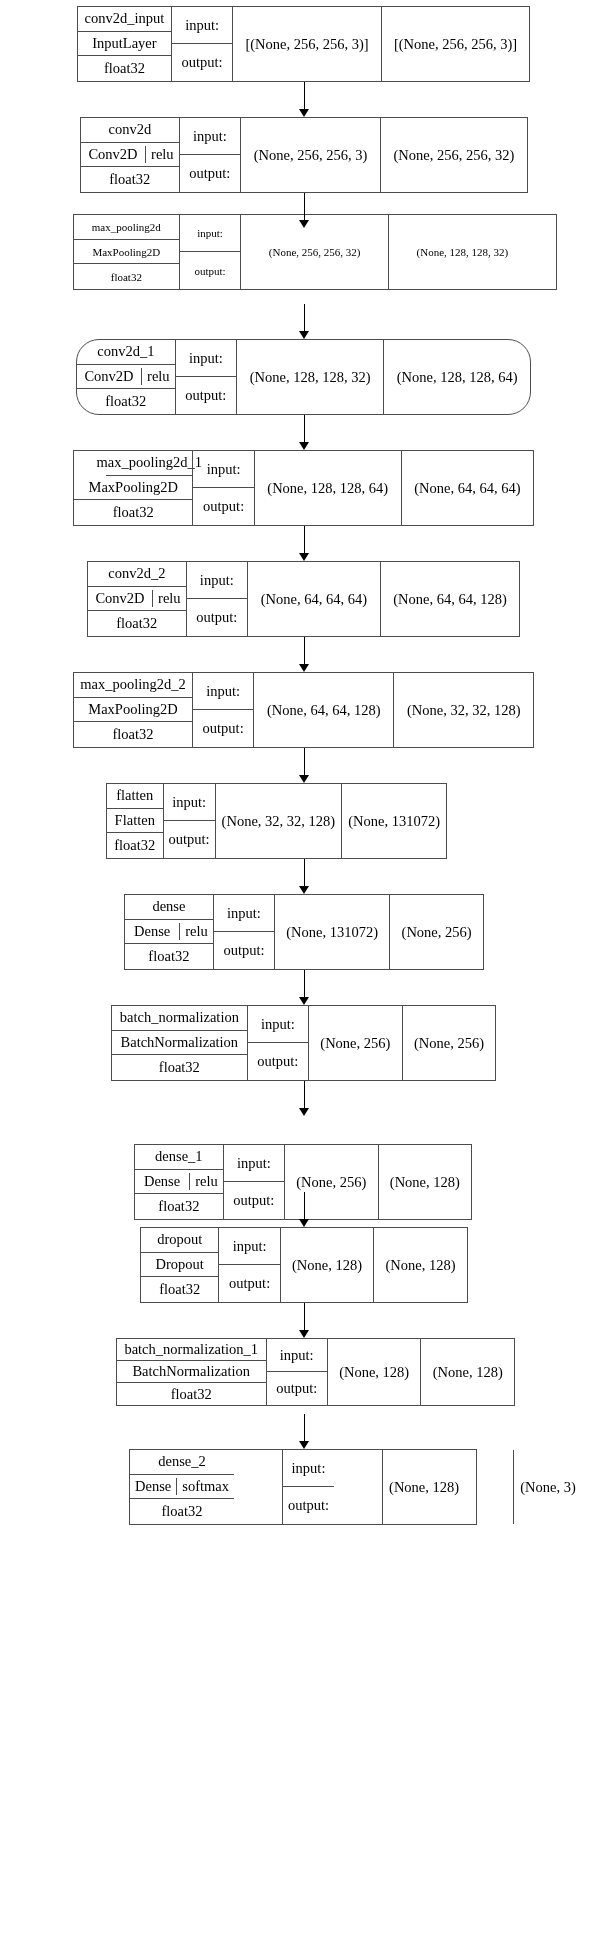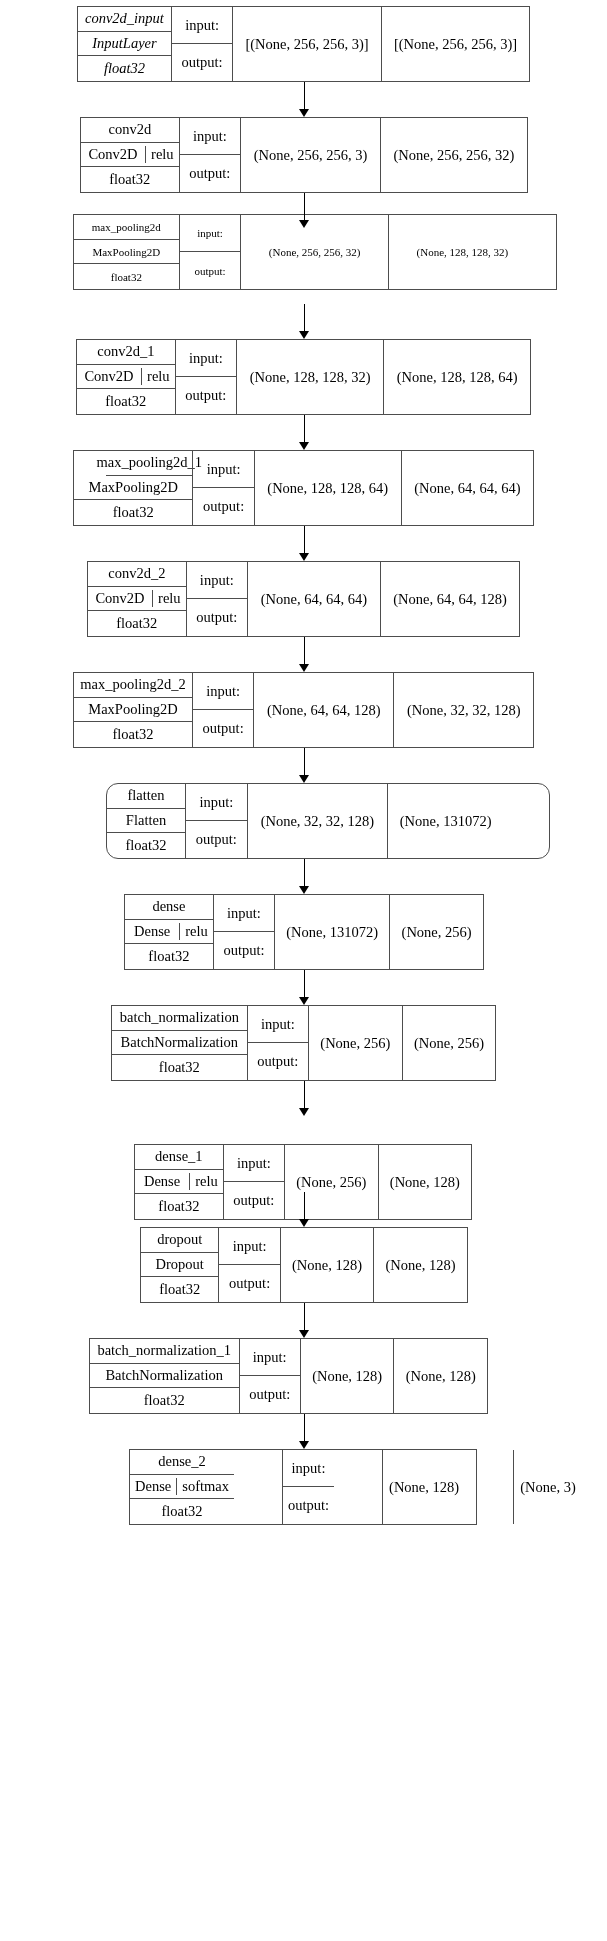--- a/index.html
+++ b/index.html
@@ -83,21 +83,21 @@
     border-right:5.2px solid transparent;
     border-top:8.5px solid #000000;
     left:-4.3px;
   }
 </style>
 </head>
 <body>
 
 <div id="graph">
     <div class="node" style="left: 77px; top: 6px; width: 453.37px; height: 76px; font-size: 14.5px;">
-      <div class="col-ident" style="width: 93.3275px; font-style: italic;">
+      <div class="col-ident" style="width: 93.3275px;">
         <div class="ident-row" style="height: 25.3333px;">conv2d_input</div>
         <div class="ident-row" style="height: 25.3333px;">InputLayer</div>
         <div class="ident-row" style="height: 25.3333px;">float32</div>
       </div>
       <div class="col-io" style="width: 61.6875px;">
         <div class="io-row first">input:</div>
         <div class="io-row">output:</div>
       </div>
       <div class="col-shape" style="width: 149.177px;">[(None, 256, 256, 3)]</div>
       <div class="col-shape" style="width: 149.177px;">[(None, 256, 256, 3)]</div>
@@ -124,21 +124,21 @@
         <div class="ident-row" style="height: 25.3333px;">MaxPooling2D</div>
         <div class="ident-row" style="height: 25.3333px;">float32</div>
       </div>
       <div class="col-io" style="width: 61.6875px;">
         <div class="io-row first">input:</div>
         <div class="io-row">output:</div>
       </div>
       <div class="col-shape" style="width: 147.727px;">(None, 256, 256, 32)</div>
       <div class="col-shape" style="width: 147.727px;">(None, 128, 128, 32)</div>
     </div>
-    <div class="node" style="left: 76px; top: 339px; width: 455.22px; height: 76px; font-size: 14.5px;">
+    <div class="node" style="left: 76px; top: 339px; width: 455.22px; height: 76px; font-size: 14.5px; border-radius: 23px;">
       <div class="col-ident" style="width: 98.0775px;">
         <div class="ident-row" style="height: 25.3333px;">conv2d_1</div>
         <div class="ident-row split" style="height: 25.3333px;">
           <div class="ident-cell">Conv2D</div>
           <div class="ident-cell act">relu</div>
         </div>
         <div class="ident-row" style="height: 25.3333px;">float32</div>
       </div>
       <div class="col-io" style="width: 61.6875px;">
         <div class="io-row first">input:</div>
@@ -182,21 +182,21 @@
         <div class="ident-row" style="height: 25.3333px;">MaxPooling2D</div>
         <div class="ident-row" style="height: 25.3333px;">float32</div>
       </div>
       <div class="col-io" style="width: 61.6875px;">
         <div class="io-row first">input:</div>
         <div class="io-row">output:</div>
       </div>
       <div class="col-shape" style="width: 140.477px;">(None, 64, 64, 128)</div>
       <div class="col-shape" style="width: 140.477px;">(None, 32, 32, 128)</div>
     </div>
-    <div class="node" style="left: 106px; top: 783px; width: 444px; height: 76px; font-size: 14.5px; border-radius: 12px;">
+    <div class="node" style="left: 106px; top: 783px; width: 341px; height: 76px; font-size: 14.5px;">
       <div class="col-ident" style="width: 78px;">
         <div class="ident-row" style="height: 25.3333px;">flatten</div>
         <div class="ident-row" style="height: 25.3333px;">Flatten</div>
         <div class="ident-row" style="height: 25.3333px;">float32</div>
       </div>
       <div class="col-io" style="width: 61.6875px;">
         <div class="io-row first">input:</div>
         <div class="io-row">output:</div>
       </div>
       <div class="col-shape" style="width: 140.477px;">(None, 32, 32, 128)</div>
@@ -253,21 +253,21 @@
         <div class="ident-row" style="height: 25.3333px;">Dropout</div>
         <div class="ident-row" style="height: 25.3333px;">float32</div>
       </div>
       <div class="col-io" style="width: 61.6875px;">
         <div class="io-row first">input:</div>
         <div class="io-row">output:</div>
       </div>
       <div class="col-shape" style="width: 94.0775px;">(None, 128)</div>
       <div class="col-shape" style="width: 94.0775px;">(None, 128)</div>
     </div>
-    <div class="node" style="left: 89px; top: 1338px; width: 399.14px; height: 76px; font-size: 14.5px;">
+    <div class="node" style="left: 116px; top: 1338px; width: 399.14px; height: 68px; font-size: 14.5px;">
       <div class="col-ident" style="width: 149.297px;">
         <div class="ident-row" style="height: 25.3333px;">batch_normalization_1</div>
         <div class="ident-row" style="height: 25.3333px;">BatchNormalization</div>
         <div class="ident-row" style="height: 25.3333px;">float32</div>
       </div>
       <div class="col-io" style="width: 61.6875px;">
         <div class="io-row first">input:</div>
         <div class="io-row">output:</div>
       </div>
       <div class="col-shape" style="width: 94.0775px;">(None, 128)</div>

